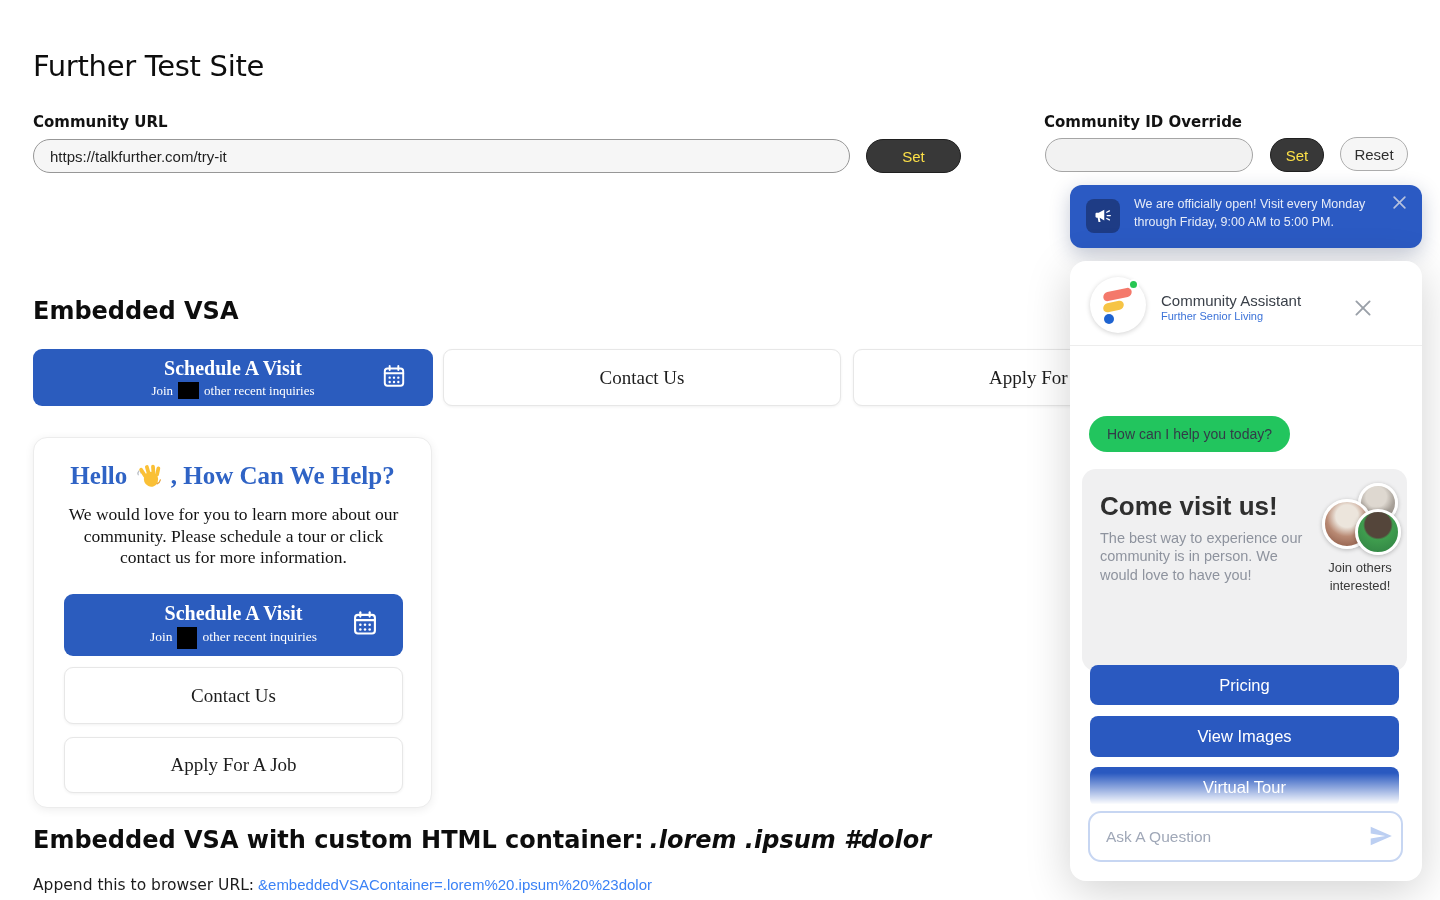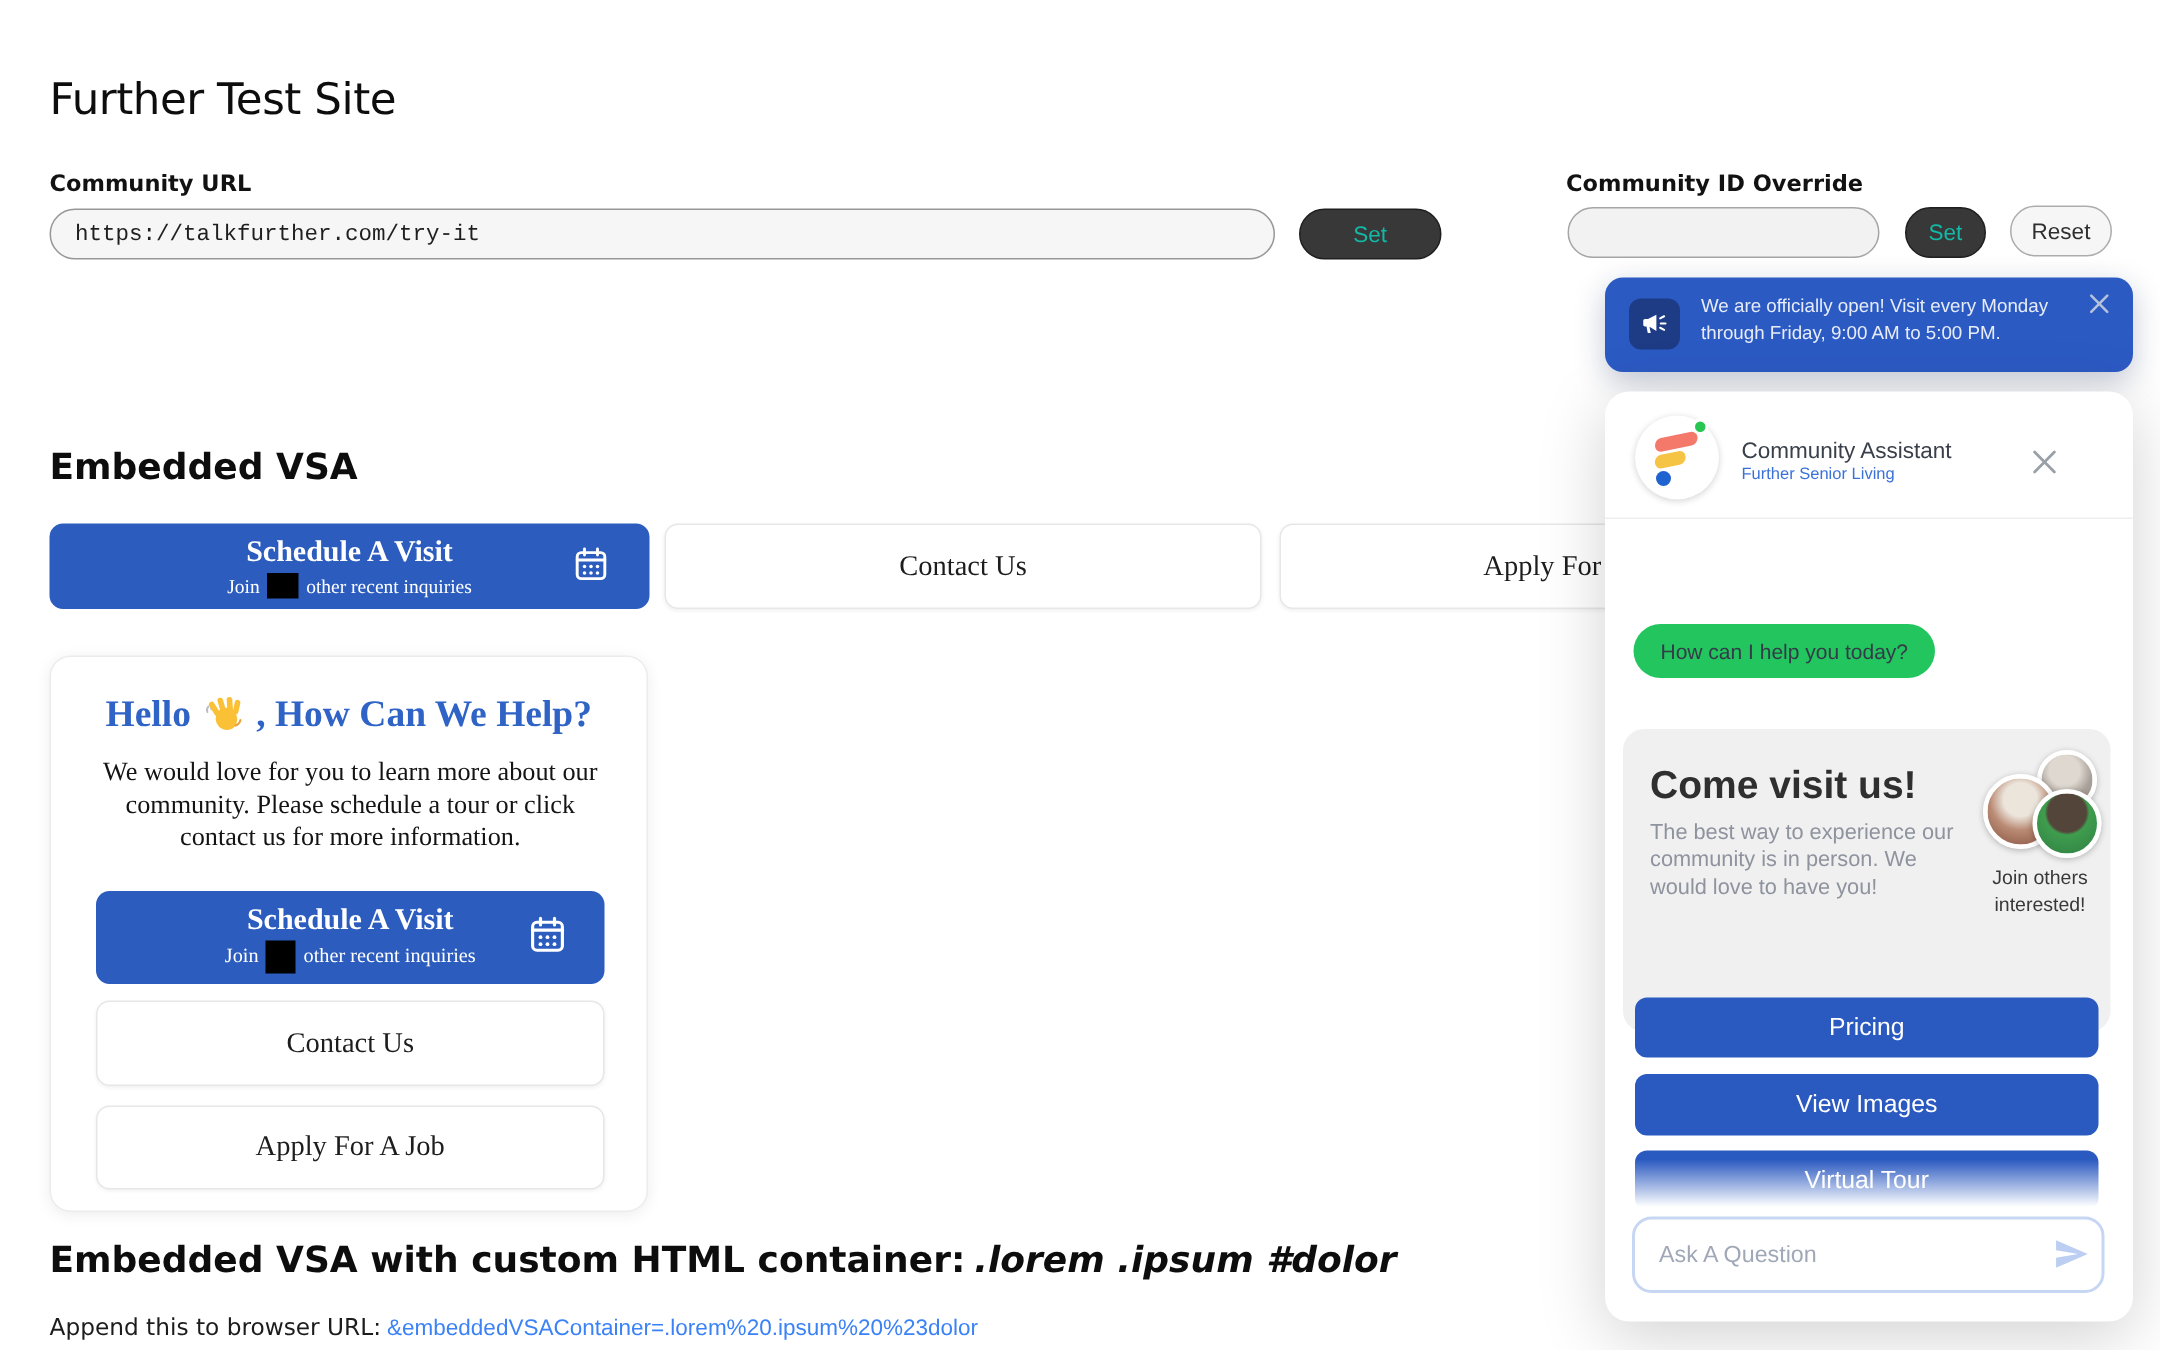--- a/index.html
+++ b/index.html
@@ -15,25 +15,25 @@
   html,body{width:1440px;height:900px;}
   body{position:relative;background:#fff;overflow:hidden;font-family:var(--sans);}
 
   
   .abs{position:absolute;}
   #page-title{left:33px;top:49px;font-size:29px;font-weight:400;color:#0d0d0d;letter-spacing:-.3px;}
   .field-label{font-size:15px;font-weight:700;color:#121212;}
   #url-label{left:33px;top:113px;}
   #id-label{left:1044px;top:113px;}
   .text-input{height:34px;border:1px solid #979797;border-radius:17px;background:#f6f6f6;
-    font-family:Liberation Mono, monospace;font-size:15px;color:#1f1f1f;padding:0 16px;outline:none;}
+    font-family:Liberation Sans, sans-serif;font-size:15px;color:#1f1f1f;padding:0 16px;outline:none;}
   #url-input{left:33px;top:139px;width:817px;}
   #id-input{left:1045px;top:138px;width:208px;background:#f2f2f2;border-color:#a5a5a5;}
   .pill-dark{height:34px;border:1px solid #1f1f1f;border-radius:17px;background:#383838;
-    color:#14b8a6;font-family:var(--ui);font-size:15px;cursor:pointer;}
+    color:#fde047;font-family:var(--ui);font-size:15px;cursor:pointer;}
   .pill-light{height:34px;border:1px solid #adadad;border-radius:17px;background:#f6f6f6;
     color:#2f2f2f;font-family:var(--ui);font-size:15px;cursor:pointer;}
   #url-set{left:866px;top:139px;width:95px;}
   #id-set{left:1270px;top:138px;width:54px;}
   #id-reset{left:1340px;top:137px;width:68px;}
 
   #vsa-heading{left:33px;top:297px;font-size:24px;font-weight:700;color:#0d0d0d;}
 
   .vsa-btn{border-radius:9px;cursor:pointer;font-family:var(--serif);}
   .vsa-primary{background:#2b5cbe;border:none;color:#fff;position:absolute;}
@@ -89,21 +89,21 @@
   #w-status{position:absolute;left:38px;top:2px;width:11px;height:11px;border-radius:50%;
     background:#27c653;border:2px solid #fff;}
   #w-title{position:absolute;left:91px;top:31px;font-size:15px;color:#3a4049;}
   #w-link{position:absolute;left:91px;top:49px;font-size:11px;color:var(--link);text-decoration:none;cursor:pointer;}
   #w-close{position:absolute;left:1352px;top:297px;width:22px;height:22px;border:none;background:none;
     cursor:pointer;padding:0;z-index:31;}
 
   #w-bubble{position:absolute;left:19px;top:155px;padding:10px 18px;background:#22c55e;
     border-radius:18px;font-size:14px;color:#333b48;}
 
-  #visit-card{position:absolute;left:12px;top:225px;width:325px;height:202px;background:#f0f0f1;border-radius:14px;}
+  #visit-card{position:absolute;left:12px;top:208px;width:325px;height:202px;background:#f0f0f1;border-radius:14px;}
   #vc-heading{position:absolute;left:18px;top:22px;font-size:26px;font-weight:700;color:#2f2f2f;}
   #vc-body{position:absolute;left:18px;top:60px;width:218px;font-size:14.5px;line-height:1.27;color:#8e939e;}
   #vc-avatars{position:absolute;left:240px;top:14px;width:85px;height:74px;}
   .p-av{position:absolute;border-radius:50%;border:3px solid #fff;box-shadow:0 1px 4px rgba(0,0,0,.25);}
   #av-woman{left:36px;top:0;width:40px;height:40px;background:radial-gradient(circle at 45% 32%,#ded8d0 0 34%,#a9a29a 60%,#8d867f);}
   #av-man{left:0;top:16px;width:50px;height:50px;background:radial-gradient(circle at 50% 32%,#ece5dc 0 30%,#b98a74 55%,#84503d);}
   #av-person{left:33px;top:26px;width:46px;height:46px;background:radial-gradient(circle at 50% 32%,#54453a 0 38%,#3f9d4e 44%,#2f7f42);}
   #vc-caption{position:absolute;left:228px;top:90px;width:100px;text-align:center;font-size:13px;
     line-height:1.35;color:#383838;}
   #vc-cta{position:absolute;left:8px;top:134px;width:309px;height:42px;background:#fff;border:none;

